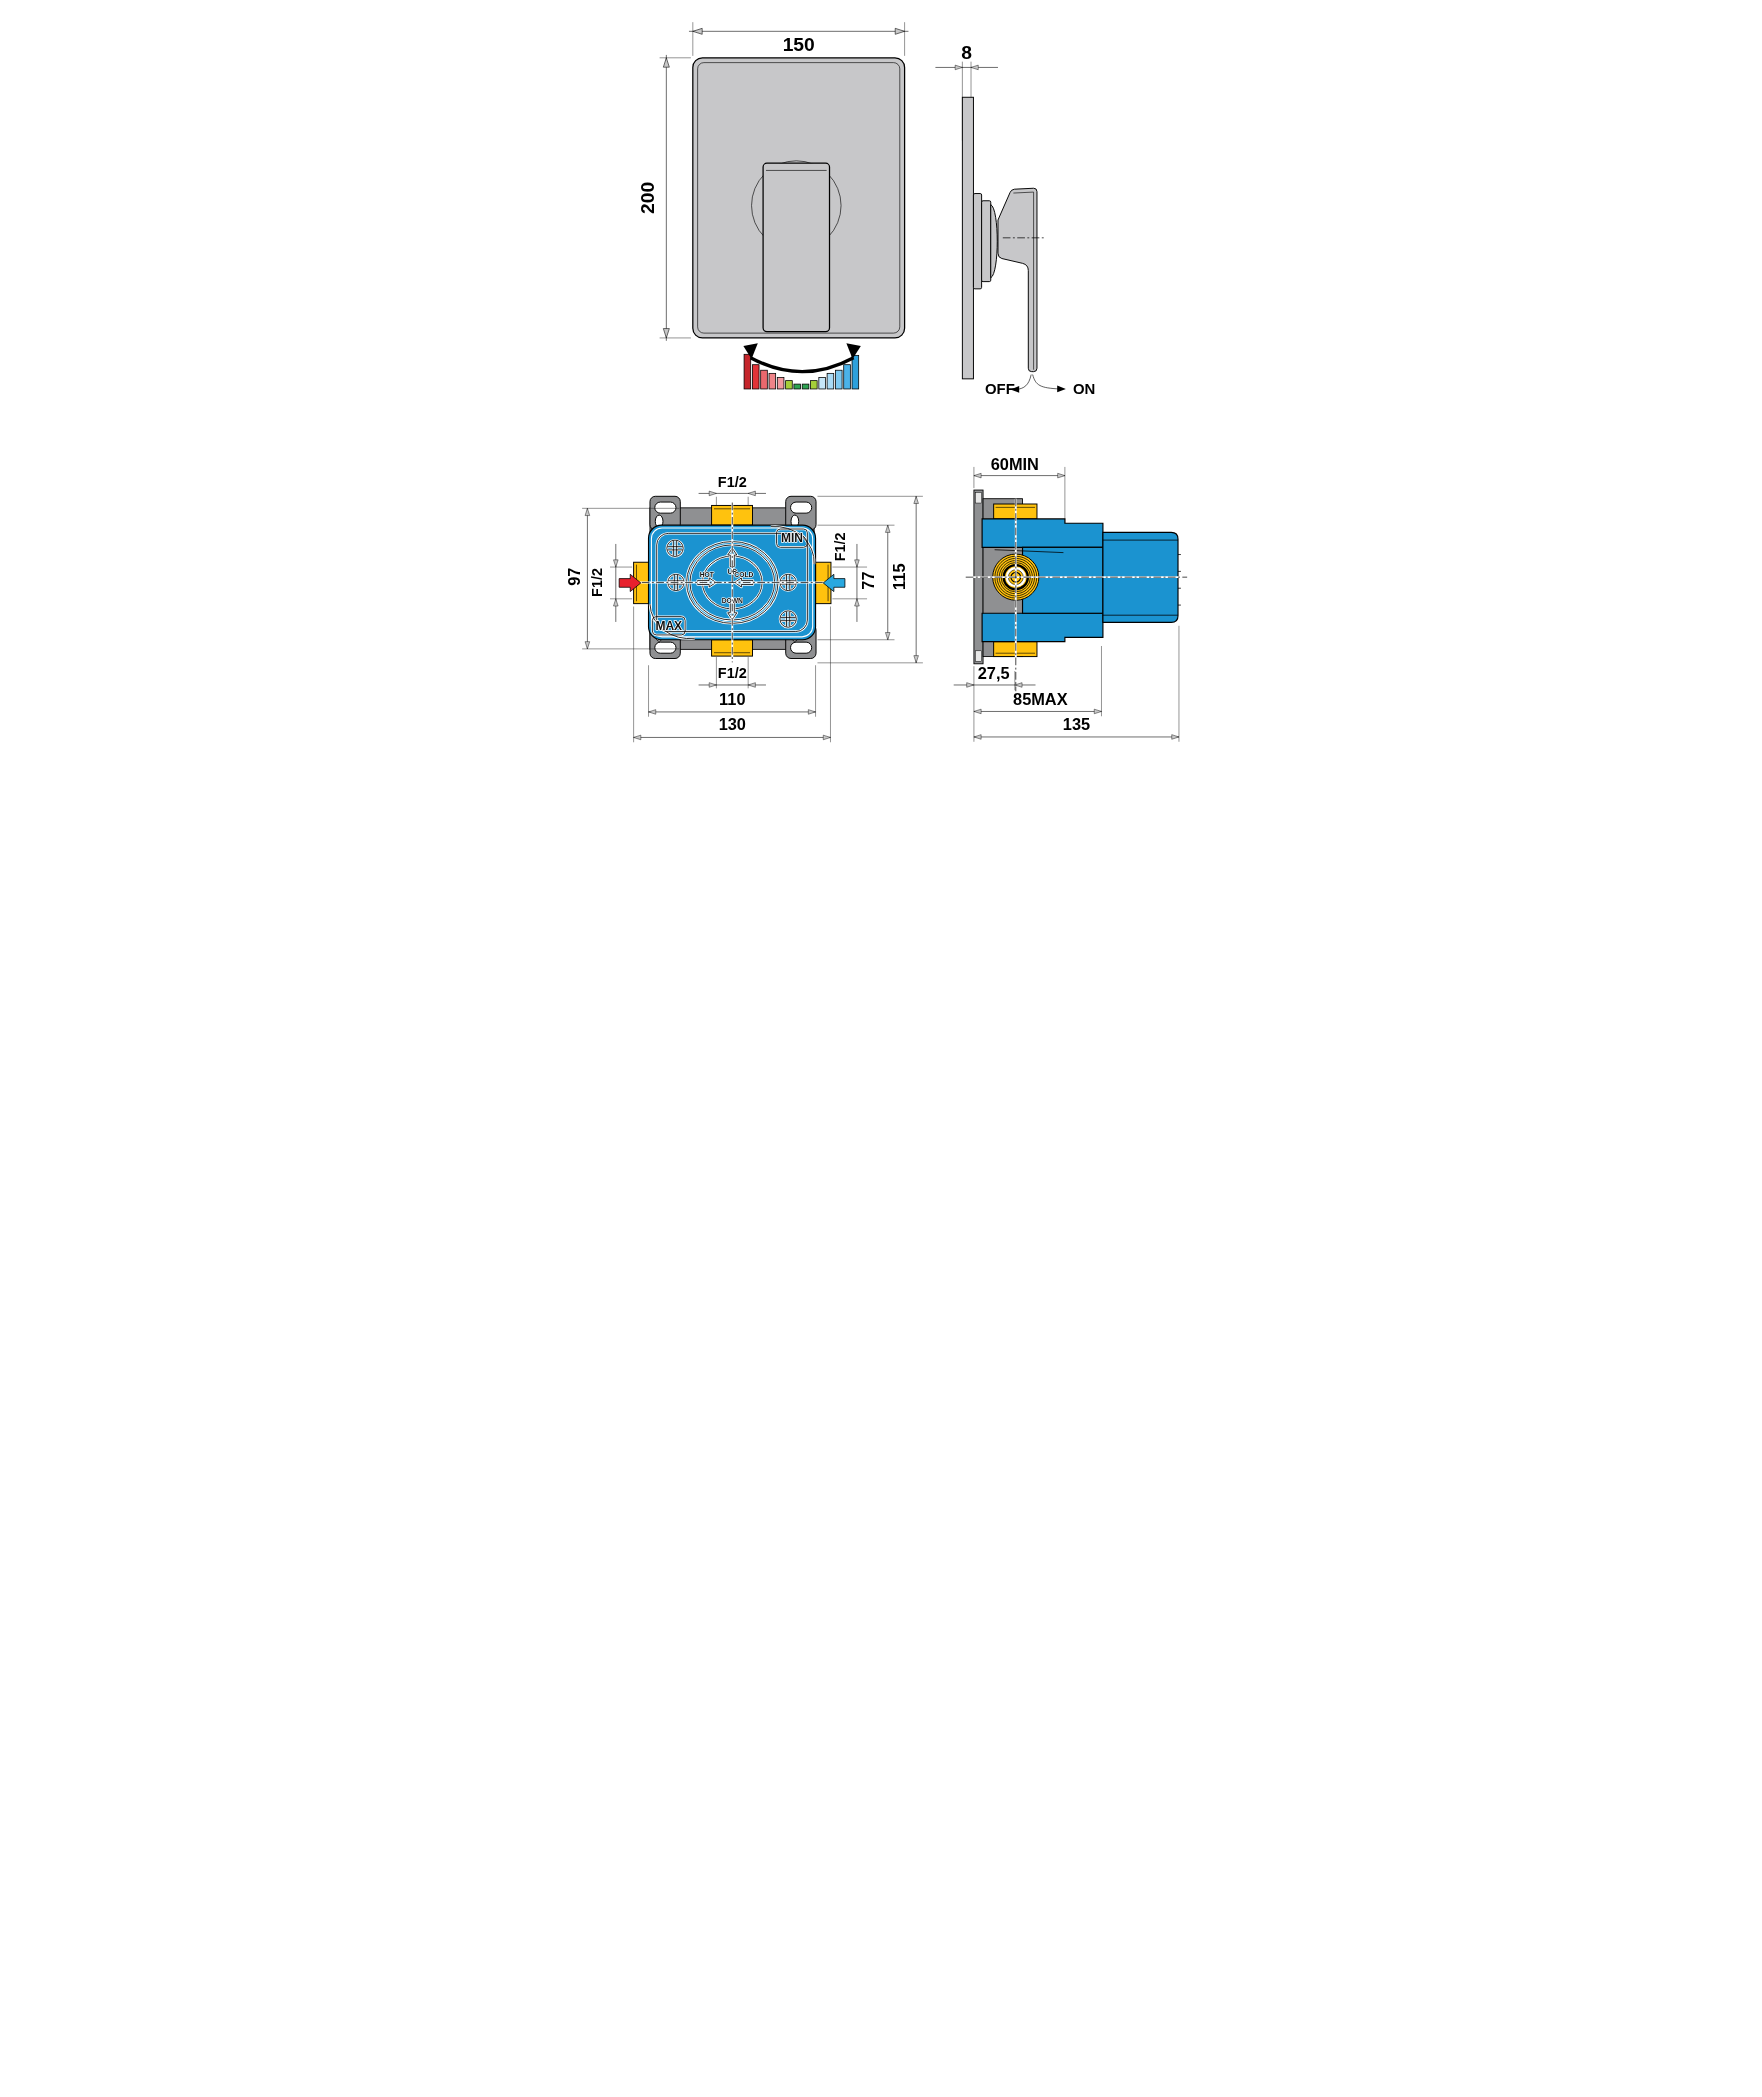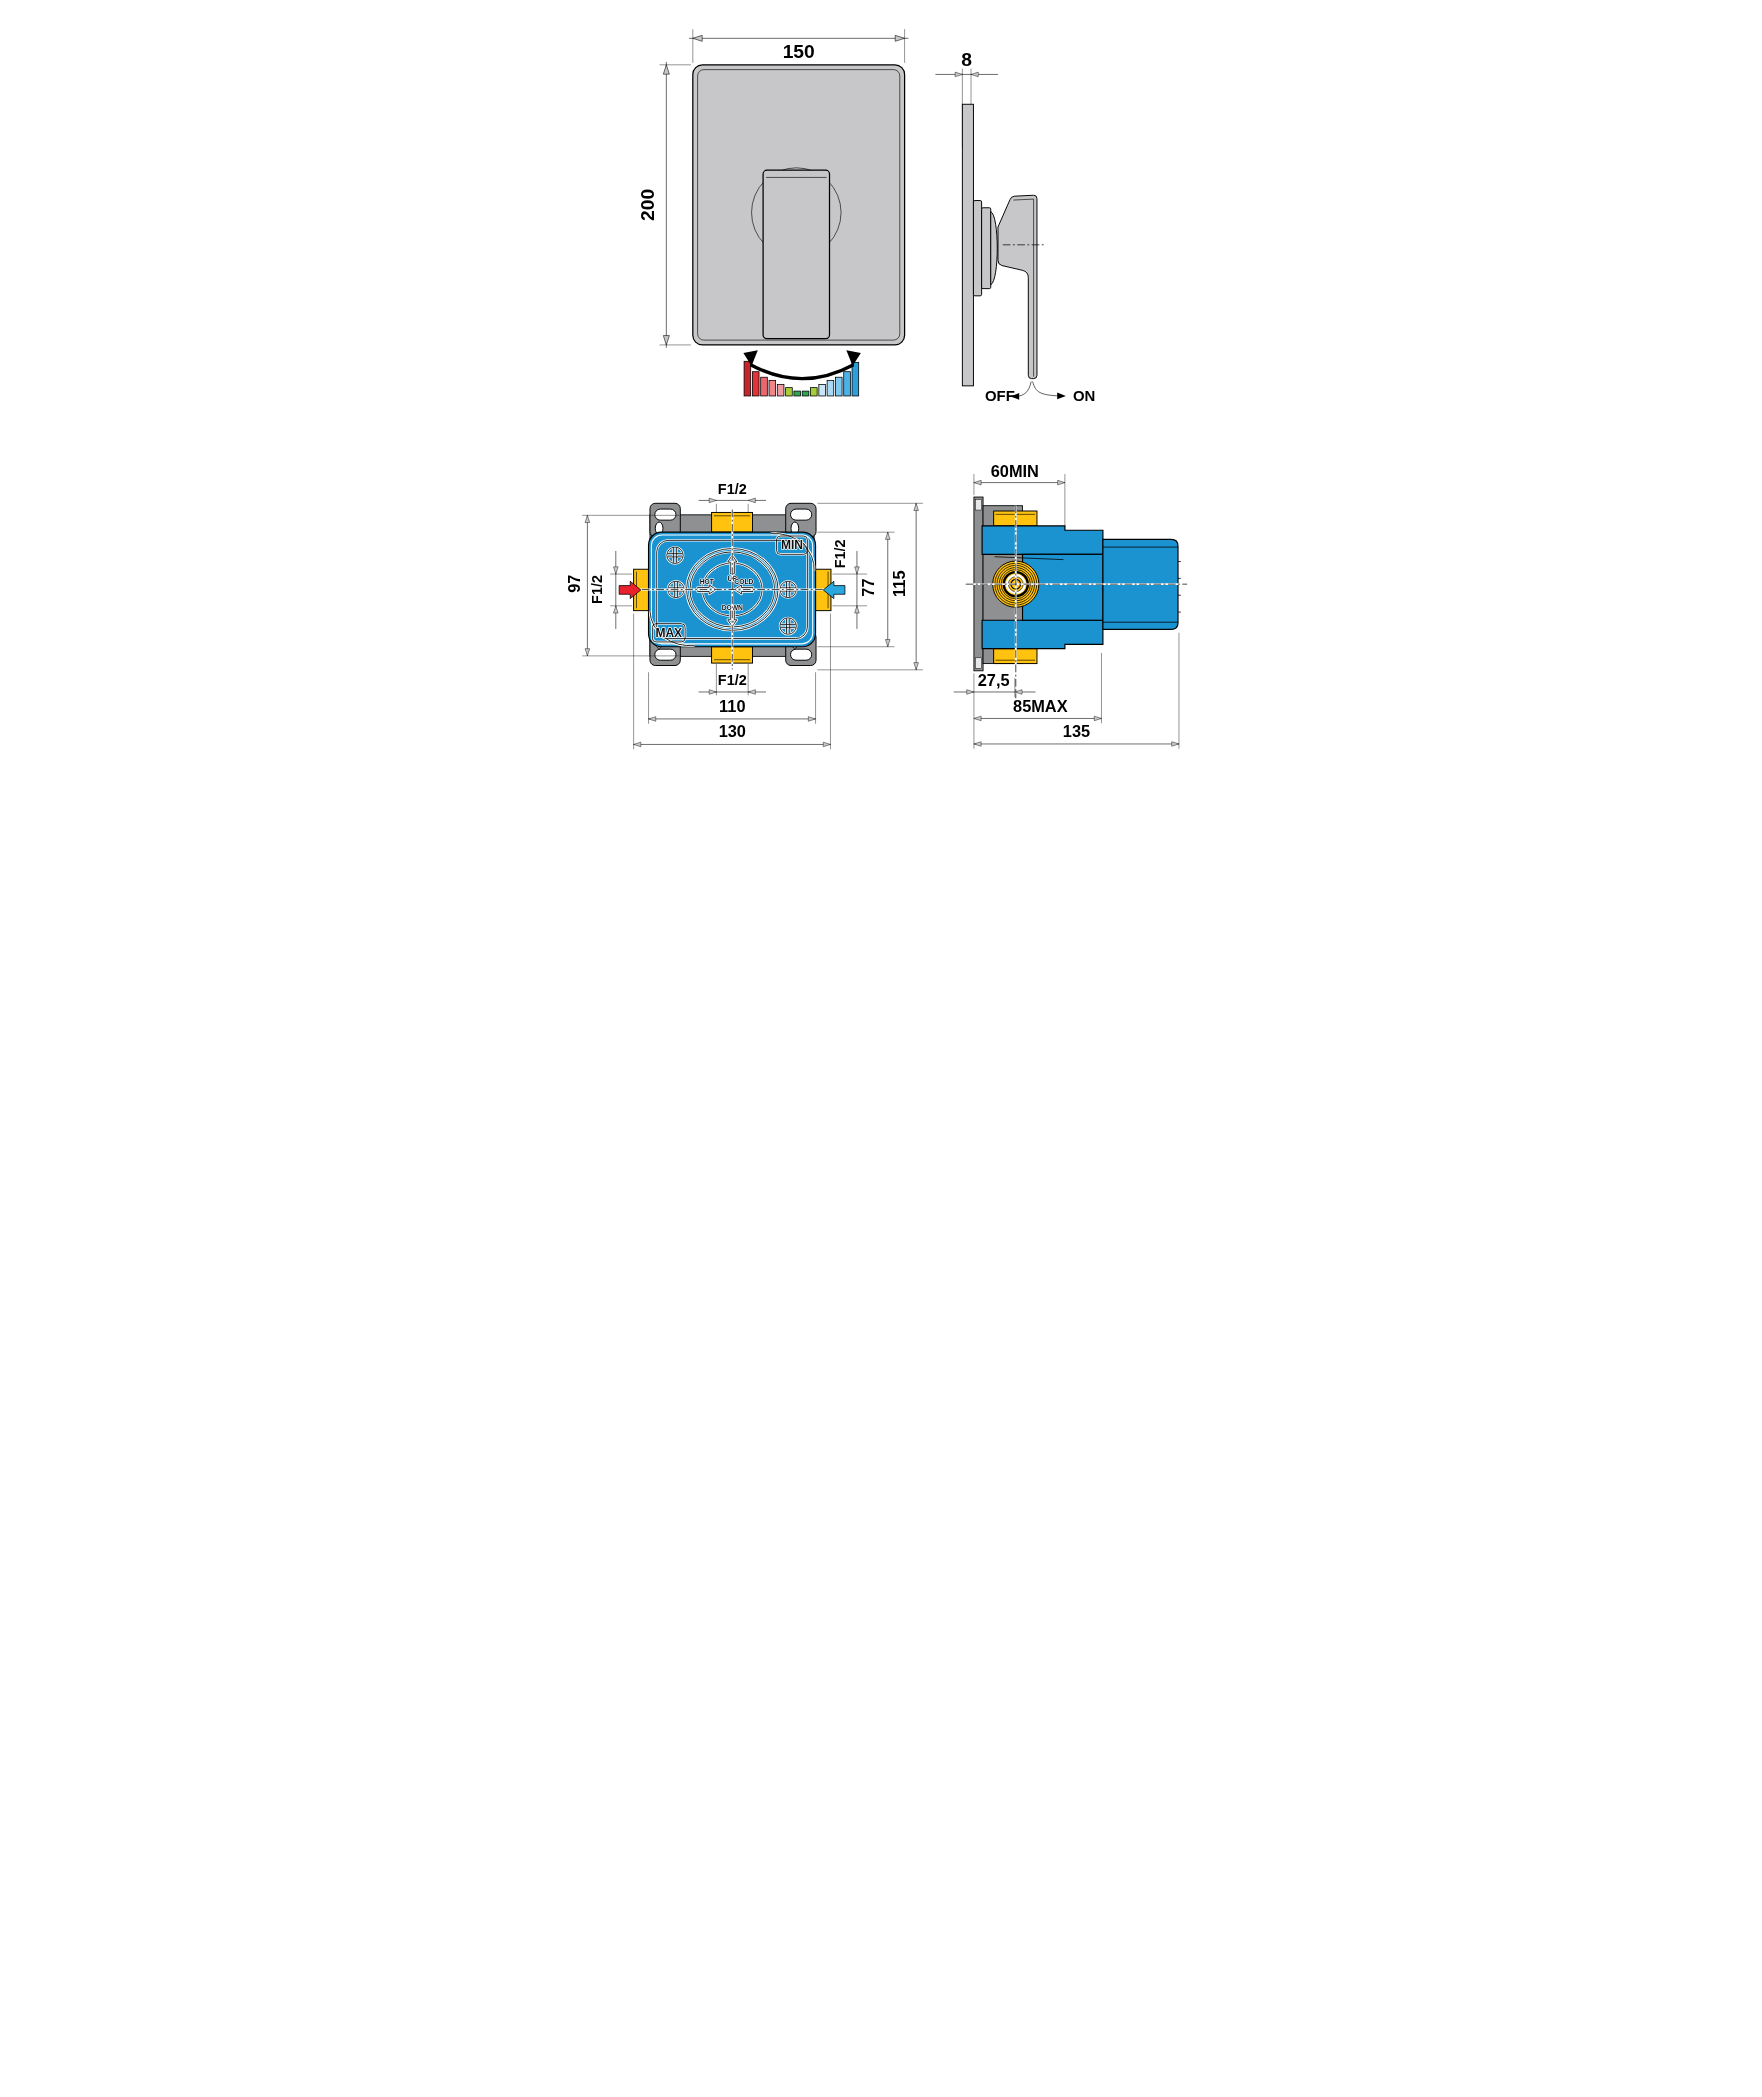--- a/index.html
+++ b/index.html
@@ -1,16 +1,16 @@
 <!DOCTYPE html>
 <html style="--panel_gray: #c7c7c9; --bracket_gray: #8f9092; --body_blue: #1b93d0; --port_yellow: #ffc20e; --hot_red: #e8212d; --cold_blue: #29a8e0;font-size:7.7px"><head>
 <meta charset="utf-8">
 <style>
   html,body{margin:0;padding:0;background:#fff;}
-  .stage{width:100%;max-width:645px;margin:8px auto;text-align:right;}
+  .stage{width:100%;max-width:645px;margin:1px auto;text-align:right;}
   svg{display:block;width:100%;height:auto;font-family:"Liberation Sans",sans-serif;}
   
   .panel{fill:var(--panel_gray);stroke:#000;stroke-width:2.6;}
   .panel-thin{fill:var(--panel_gray);stroke:#000;stroke-width:2;}
   .inner-line{fill:none;stroke:#000;stroke-width:1.3;}
   .bracket{fill:var(--bracket_gray);stroke:#000;stroke-width:1.8;}
   .tab{fill:var(--bracket_gray);stroke:#000;stroke-width:2;}
   .hole{fill:#fff;stroke:#000;stroke-width:2;}
   .port{fill:var(--port_yellow);stroke:#000;stroke-width:2;}
   .body-blue{fill:var(--body_blue);stroke:#000;stroke-width:2.4;}

